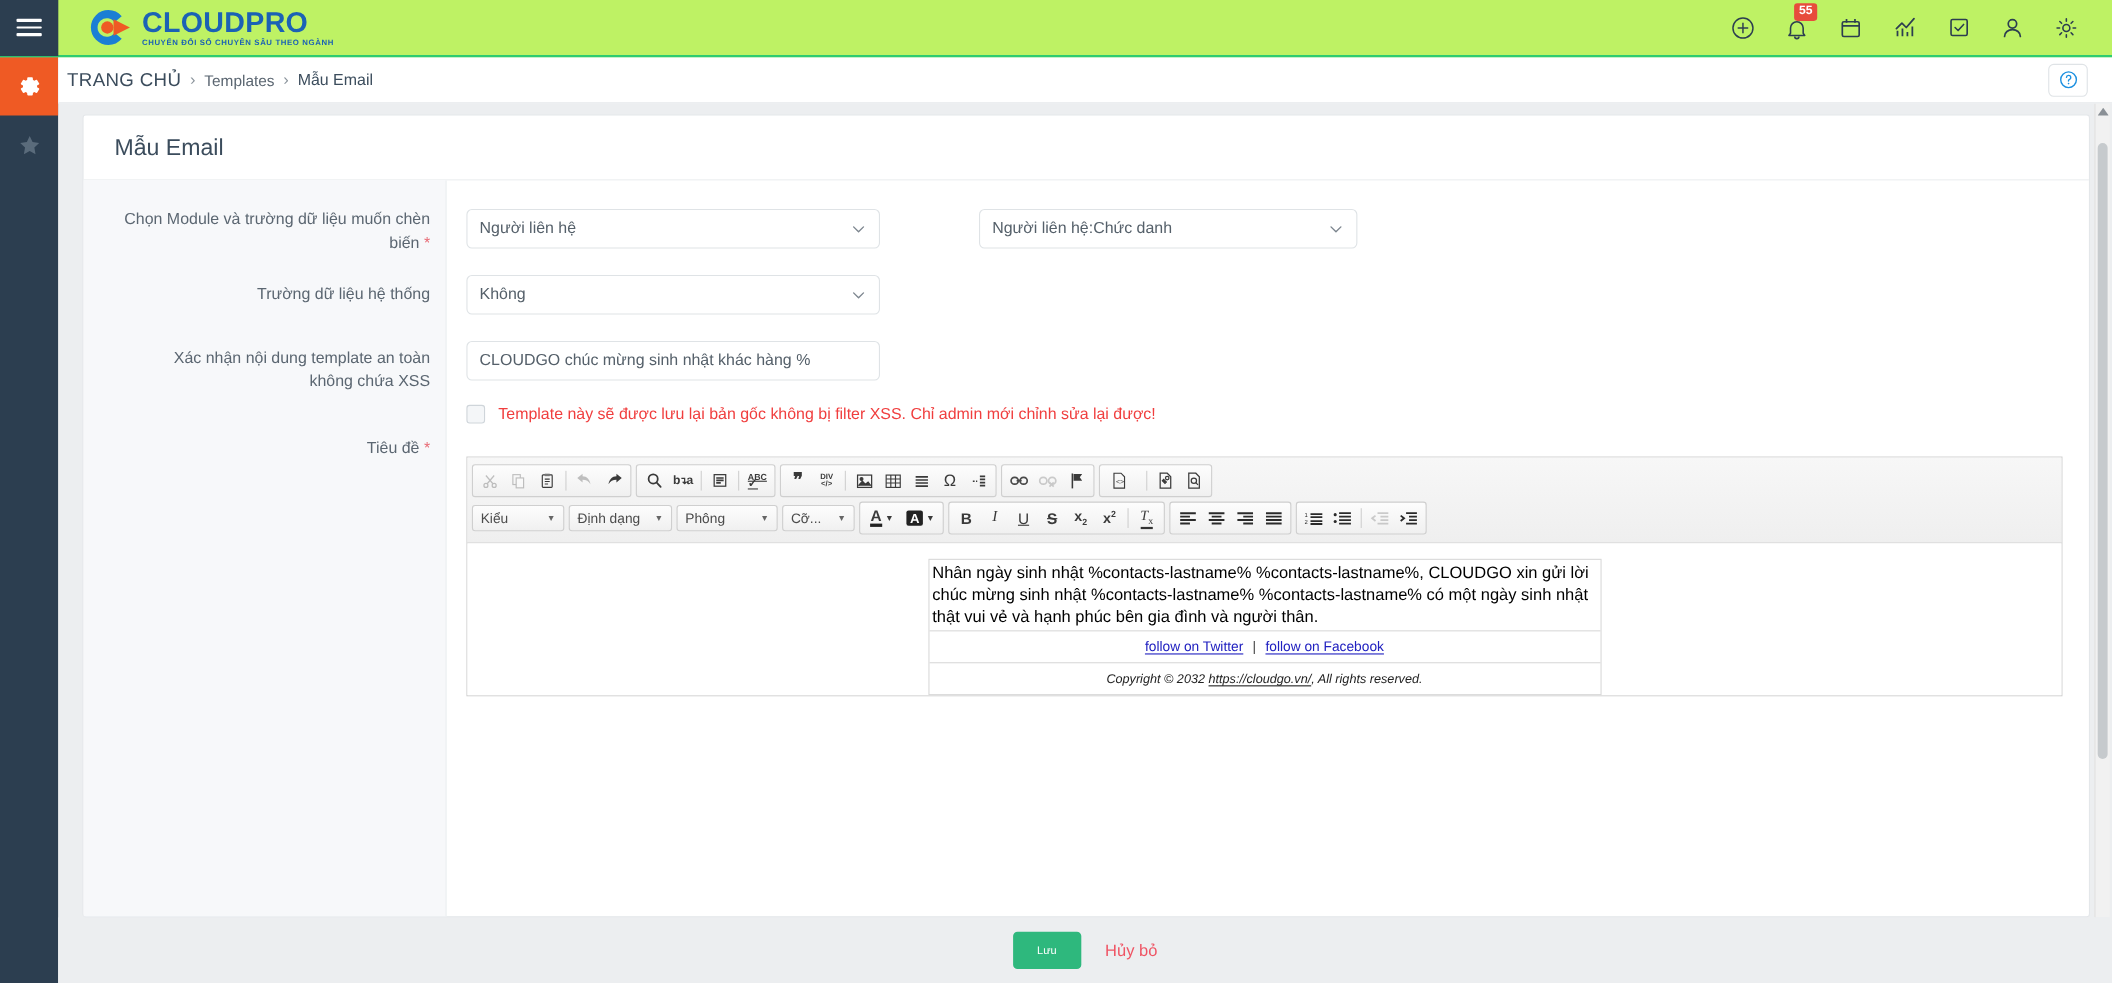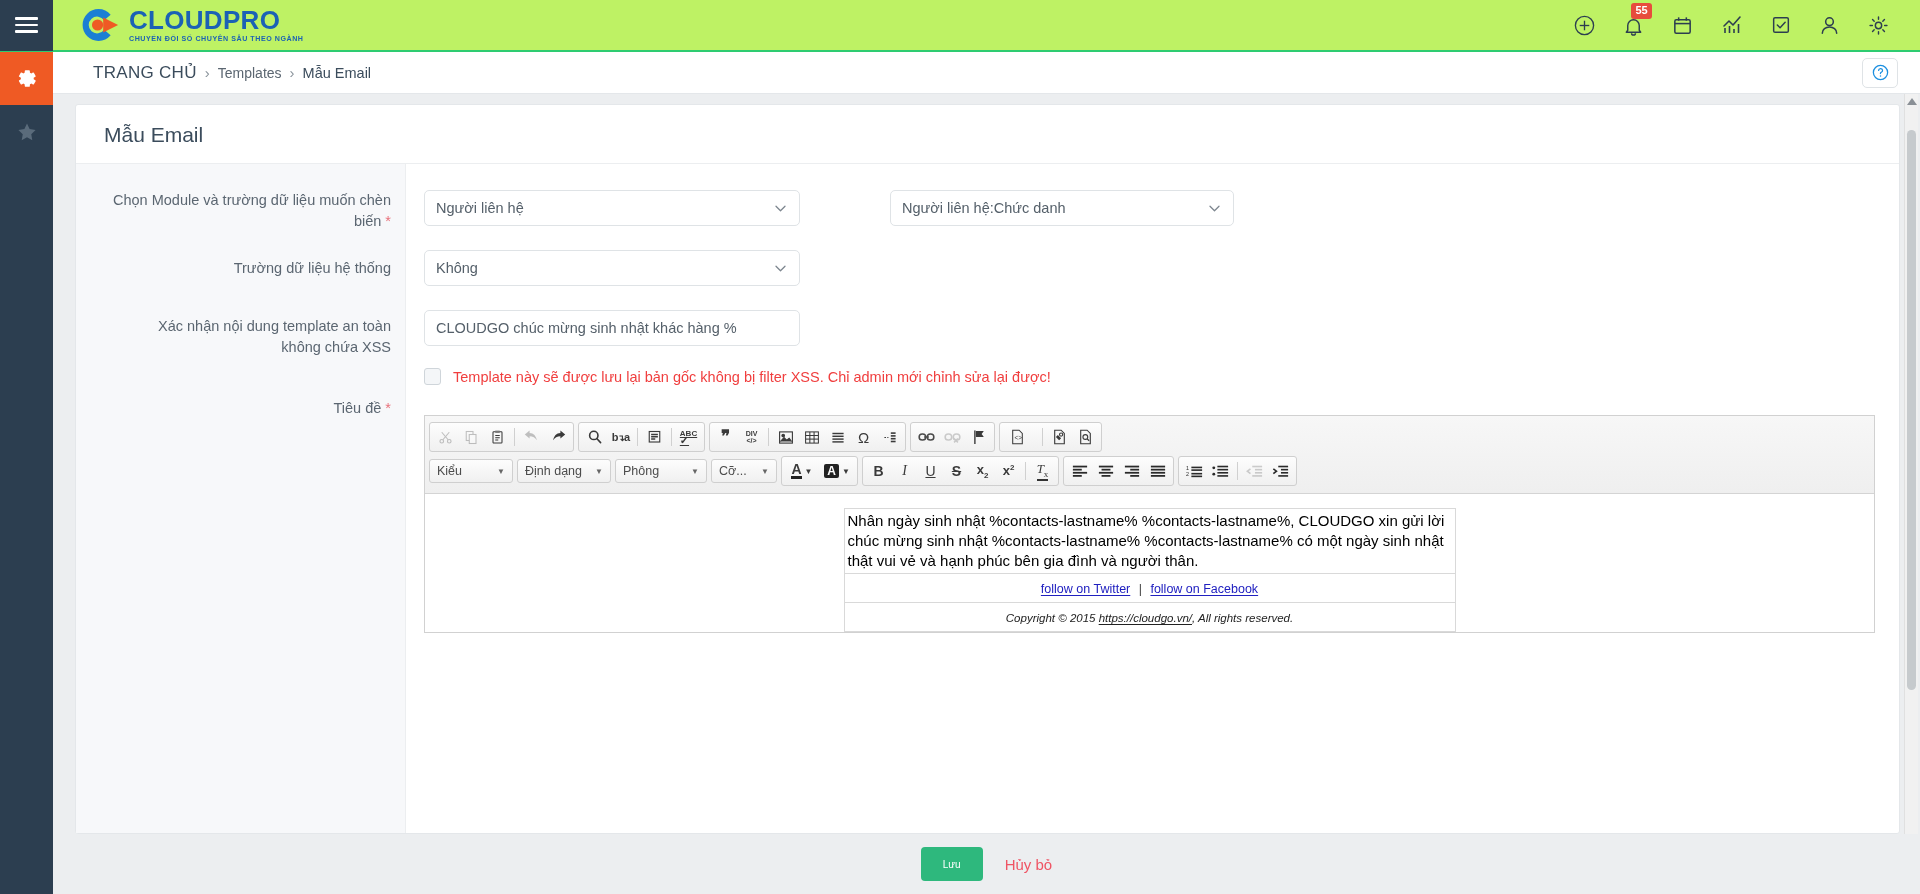--- a/index.html
+++ b/index.html
@@ -81,21 +81,21 @@
     align-items: center; justify-content: center; cursor: pointer;
   }
   .rail-item.active { background: #ef5a24; }
   .rail-item svg { display: block; }
 
   .maincol { flex: 1; display: flex; flex-direction: column; min-width: 0; background: #eceef0; }
 
   
   .crumbbar {
     height: 42px; min-height: 42px; background: #fff;
-    display: flex; align-items: center; padding: 0 22px 0 40px;
+    display: flex; align-items: center; padding: 0 22px 0 8px;
     border-bottom: 1px solid #e4e7ea;
   }
   .crumb-home {
     font-size: 17px; color: #3b4c5c; font-weight: 500; letter-spacing: .3px;
     cursor: pointer;
   }
   .crumb-sep { color: #8b949c; margin: 0 8px; font-size: 15px; }
   .crumb-mid { font-size: 14px; color: #5b6671; cursor: pointer; }
   .crumb-cur { font-size: 14.5px; color: #3b4c5c; }
   .help-btn {
@@ -708,21 +708,21 @@
                 <div class="ebody">
                   <div class="econtent">
                     <div class="etable">
                       <div class="ecell">Nhân ngày sinh nhật %contacts-lastname% %contacts-lastname%, CLOUDGO xin gửi lời chúc mừng sinh nhật %contacts-lastname% %contacts-lastname% có một ngày sinh nhật thật vui vẻ và hạnh phúc bên gia đình và người thân.</div>
                       <div class="ecenter">
                         <span class="elink sqgl">follow on Twitter</span>
                         <span style="color:#444;font-size:12.5px;margin:0 4px;">|</span>
                         <span class="elink sqgl">follow on Facebook</span>
                       </div>
                       <div class="ecenter">
-                        <span class="ecopy">Copyright © 2015 </span><a class="ecopy sqgl" style="text-decoration:underline;" href="#">https://cloudgo.vn/</a><span class="ecopy">, All rights reserved.</span>
+                        <span class="ecopy">Copyright © 2032 </span><a class="ecopy sqgl" style="text-decoration:underline;" href="#">https://cloudgo.vn/</a><span class="ecopy">, All rights reserved.</span>
                       </div>
                     </div>
                   </div>
                 </div>
 
               </div>
             </div>
 
           </div>
         </div>

